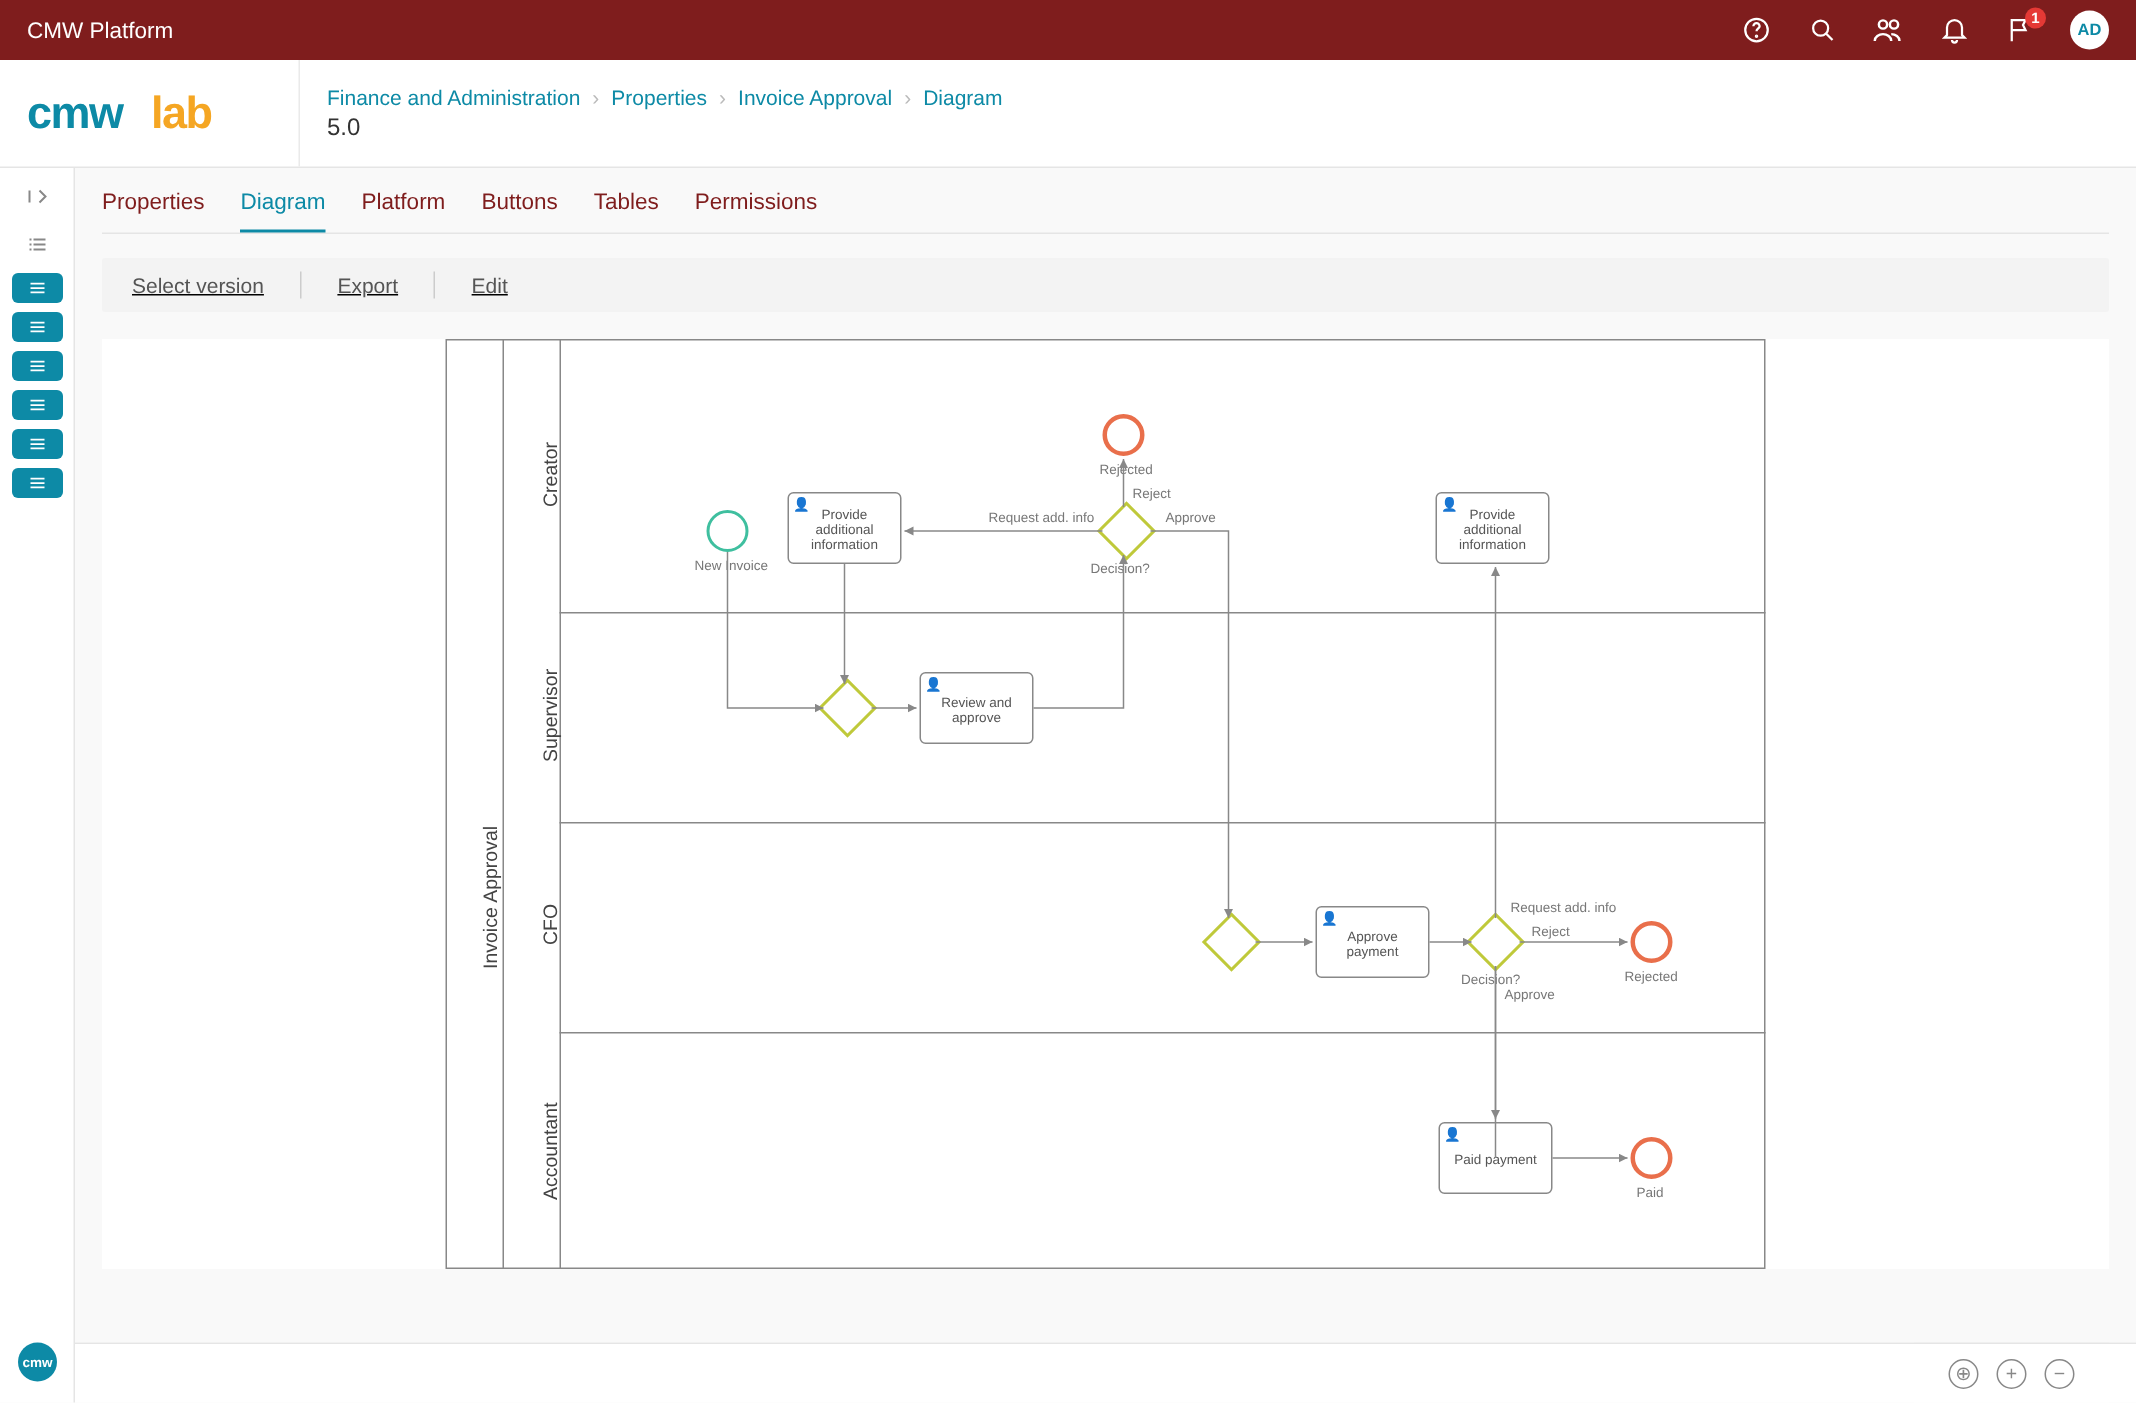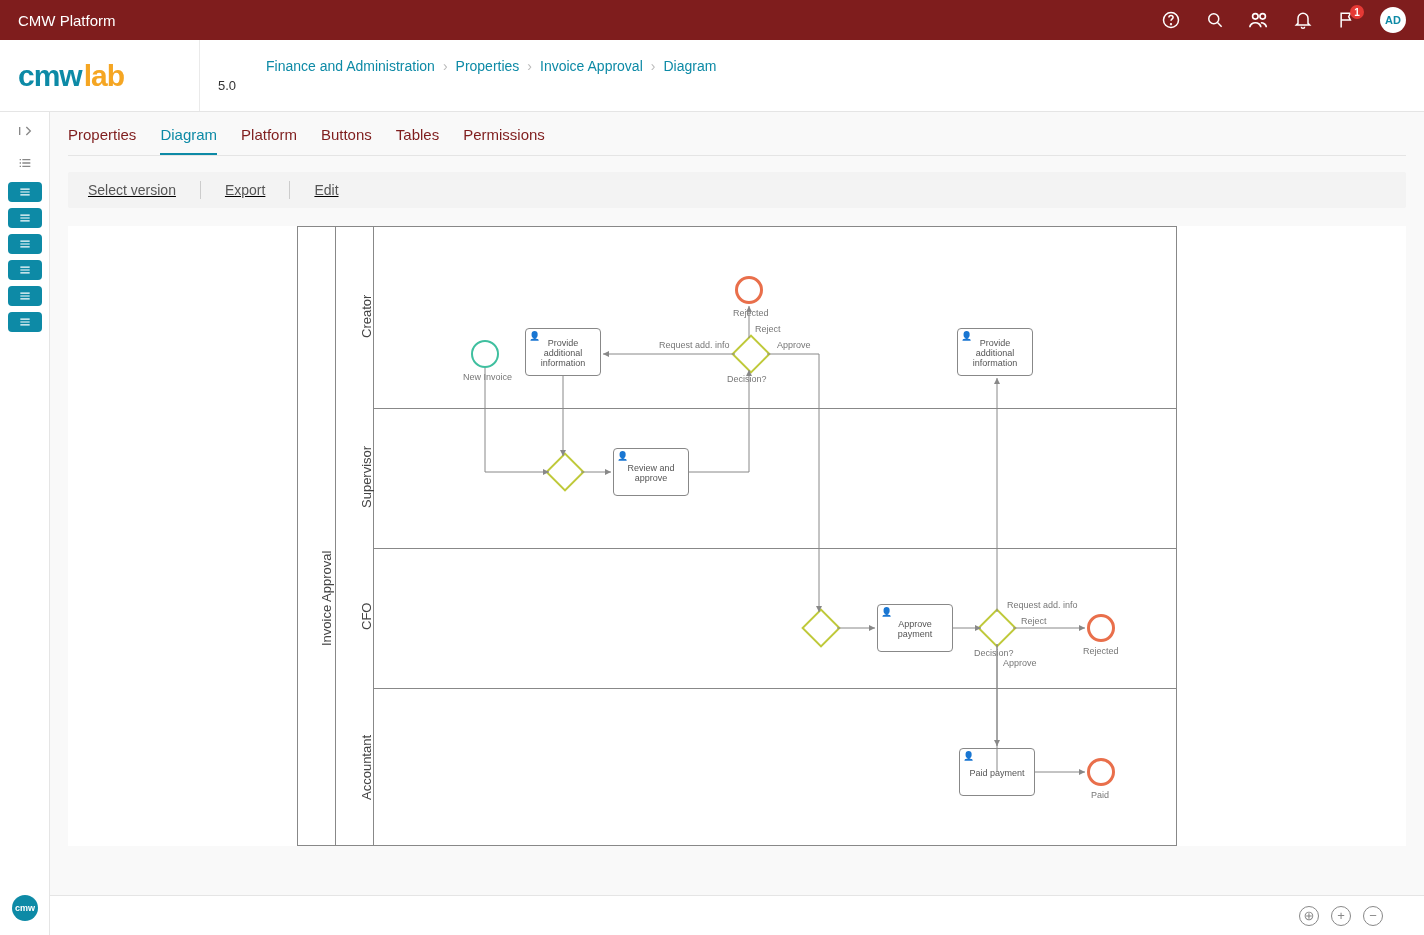--- a/index.html
+++ b/index.html
@@ -12,26 +12,26 @@
 .top-header .icon { width:22px; height:22px; display:flex; align-items:center; justify-content:center; cursor:pointer; position:relative; }
 .top-header svg { stroke:#fff; fill:none; stroke-width:1.8; }
 .badge-red { position:absolute; top:-4px; right:-6px; background:#e53935; color:#fff; border-radius:50%; font-size:10px; width:14px; height:14px; display:flex; align-items:center; justify-content:center; font-weight:600; }
 .avatar { width:26px; height:26px; background:#fff; border-radius:50%; display:flex; align-items:center; justify-content:center; color:#0d8aa6; font-weight:700; font-size:11px; cursor:pointer; }
 
 
 .header-row { height:72px; background:#fff; display:flex; align-items:center; border-bottom:1px solid #e5e5e5; }
 .logo-box { width:200px; display:flex; align-items:center; padding-left:18px; border-right:1px solid #eaeaea; height:100%; }
 .logo-text { font-size:30px; font-weight:800; letter-spacing:-1px; }
 .logo-cmw { color:#0d8aa6; }
-.logo-lab { color:#f5a623; margin-left:2px; }
+.logo-lab { color:#f5a623; margin-left:19px; }
 .crumb-area { padding-left:18px; }
-.breadcrumbs { display:flex; align-items:center; gap:8px; font-size:14px; color:#666;margin-left:48px; }
+.breadcrumbs { display:flex; align-items:center; gap:8px; font-size:14px; color:#666; }
 .breadcrumbs a { color:#0d8aa6; text-decoration:none; }
 .breadcrumbs .chev { color:#bbb; }
-.version-line { font-size:13px; color:#333; margin-top:4px; }
+.version-line { font-size:16px; color:#333; margin-top:4px; }
 
 
 .left-rail { position:absolute; top:112px; left:0; width:50px; background:#fff; border-right:1px solid #e5e5e5; height:calc(935px - 112px); display:flex; flex-direction:column; align-items:center; gap:4px; padding-top:8px; }
 .rail-btn { width:34px; height:22px; border-radius:4px; display:flex; align-items:center; justify-content:center; cursor:pointer; }
 .rail-btn.collapse { background:transparent; color:#888; margin-bottom:6px; }
 .rail-btn.list { background:transparent; color:#888; margin-bottom:4px; }
 .rail-btn.filled { background:#0d8aa6; color:#fff; margin-bottom:2px; height:20px; }
 .rail-btn svg { stroke:currentColor; fill:none; stroke-width:2; }
 .rail-logo { width:26px; height:26px; background:#0d8aa6; border-radius:50%; display:flex; align-items:center; justify-content:center; color:#fff; font-size:9px; font-weight:700; position:absolute; bottom:14px; left:12px; cursor:pointer; }
 

